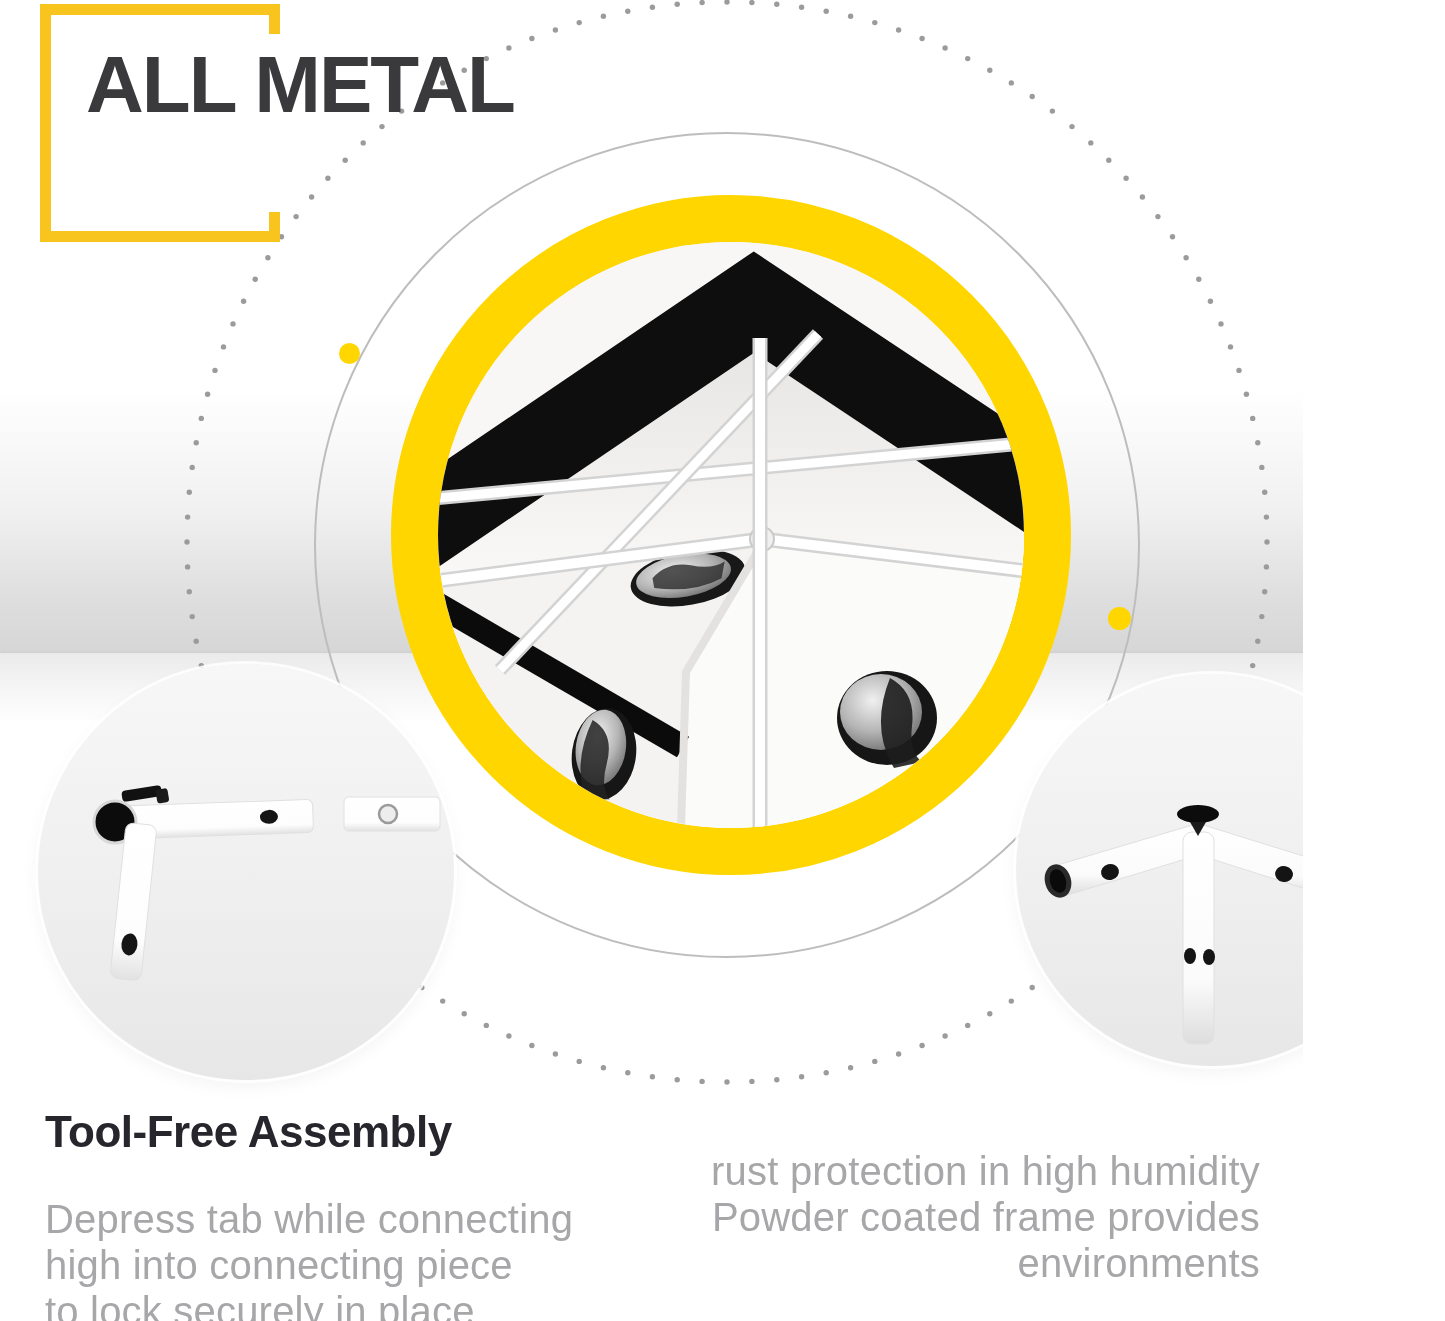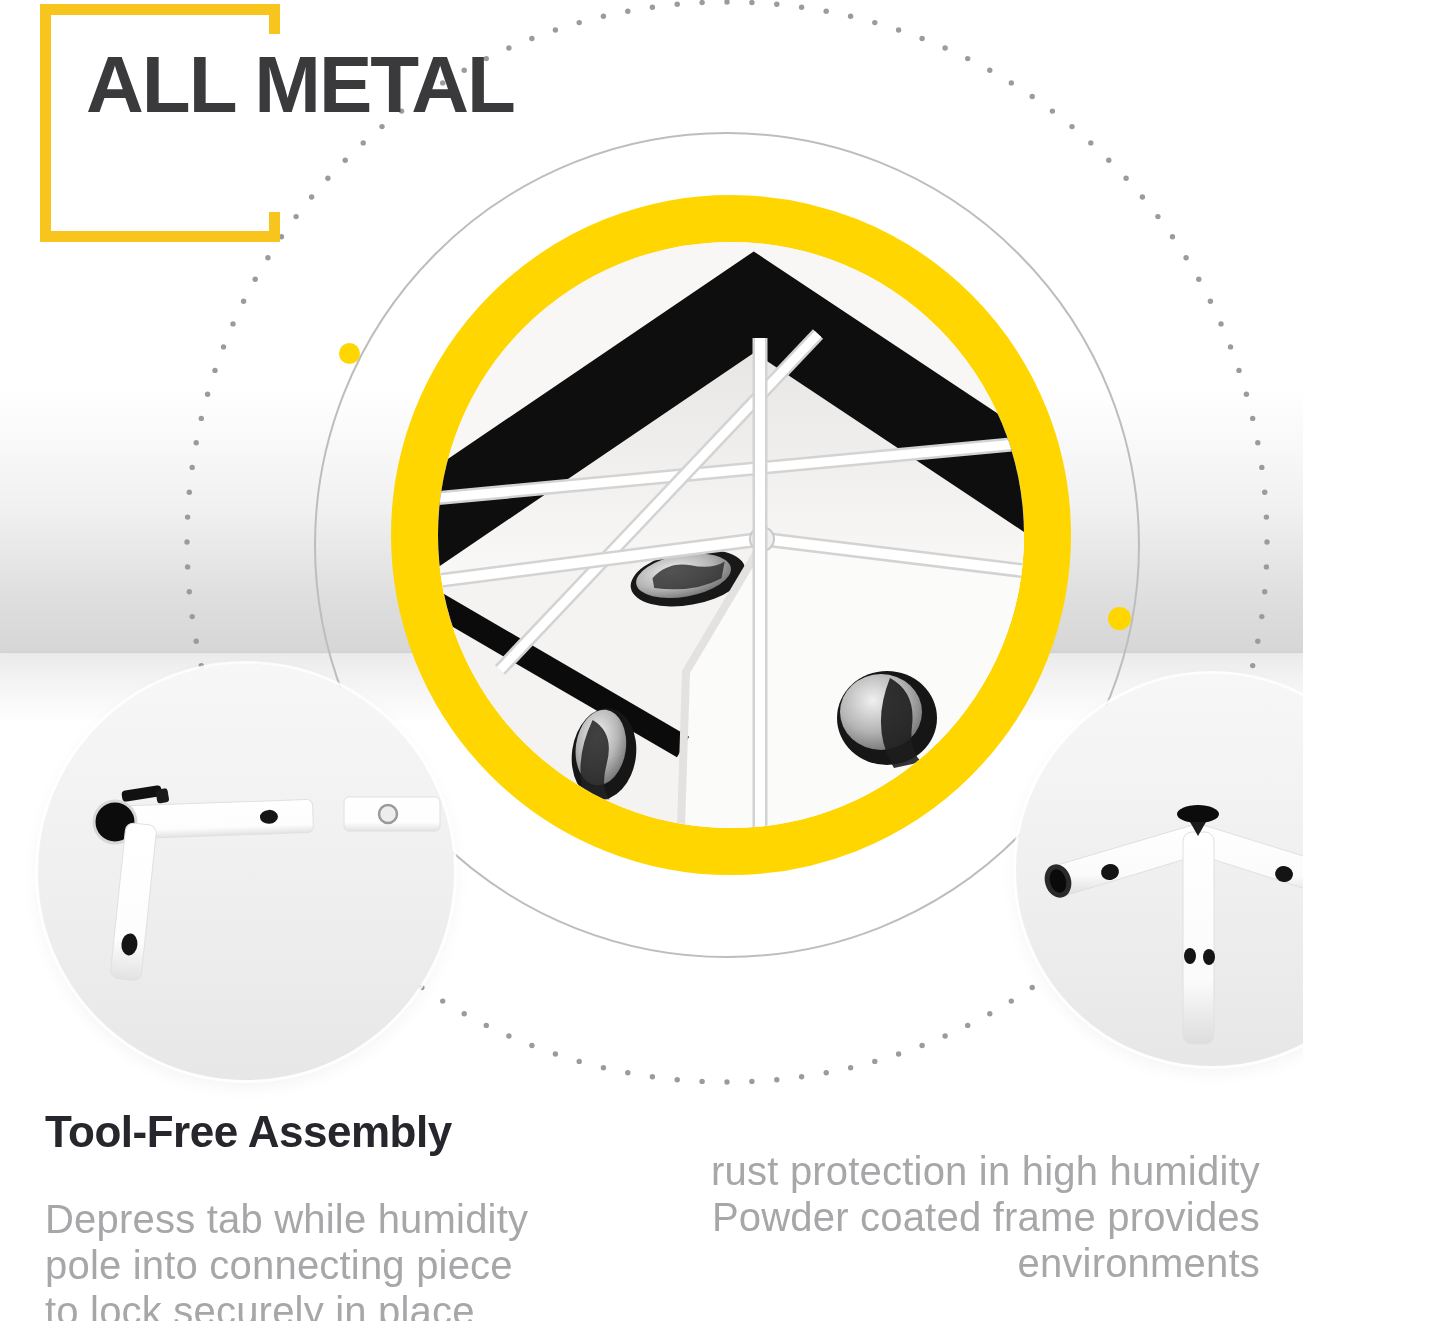--- a/index.html
+++ b/index.html
@@ -349,22 +349,22 @@
     <div class="stub-top"></div>
     <div class="stub-bottom"></div>
   </div>
   <div class="title">
     <div>ALL METAL</div>
   </div>
 
   <div class="feature left">
     <h2>Tool-Free Assembly</h2>
     <div class="body">
-      <div>Depress tab while humidity</div>
-      <div>pole into connecting piece</div>
+      <div>Depress tab while connecting</div>
+      <div>high into connecting piece</div>
       <div>to lock securely in place</div>
     </div>
   </div>
 
   <div class="feature right">
     <div class="body">
       <div>rust protection in high humidity</div>
       <div>Powder coated frame provides</div>
       <div>environments</div>
     </div>

